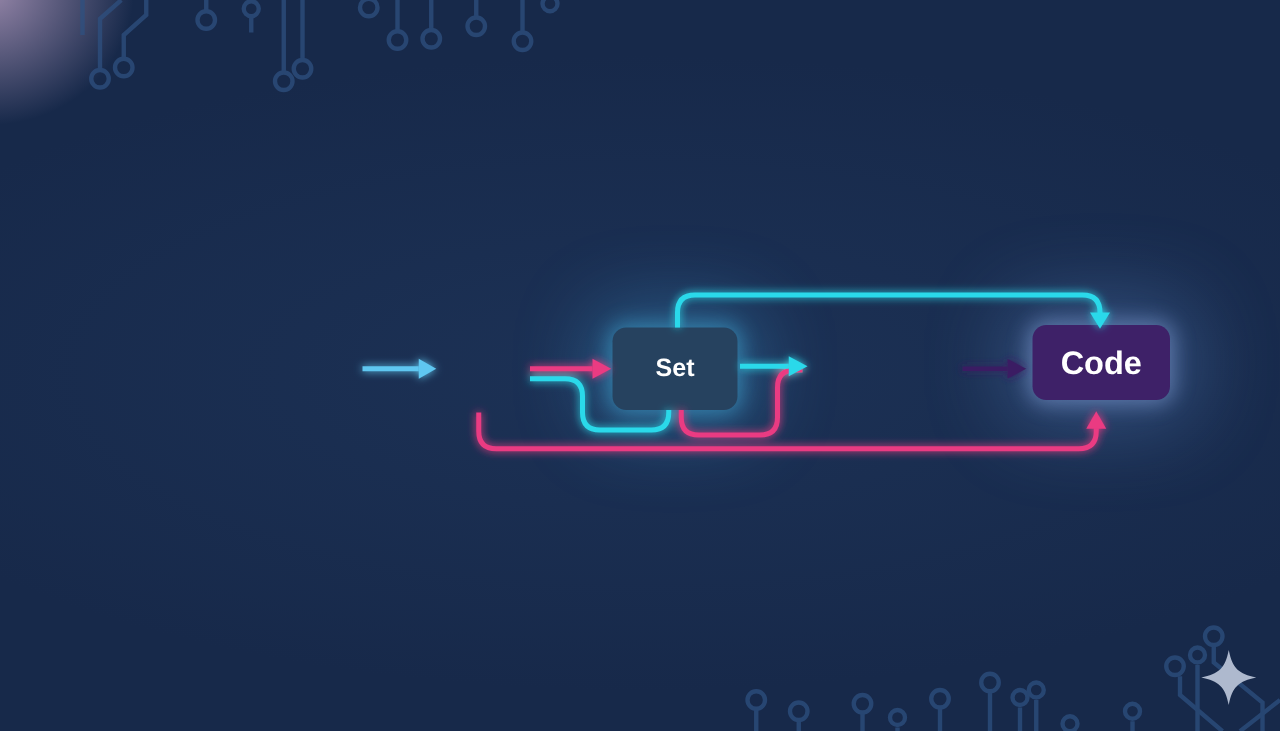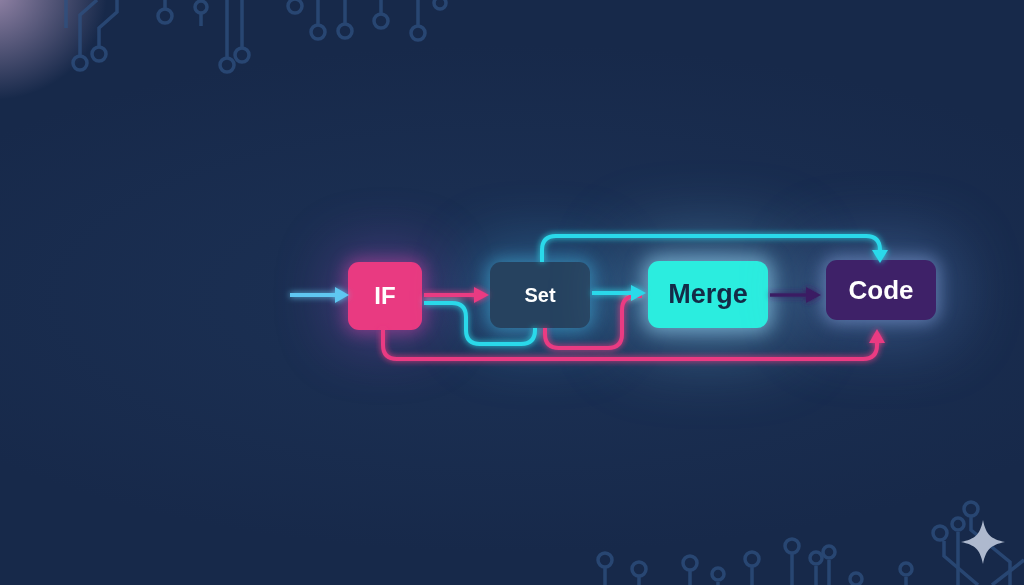--- a/index.html
+++ b/index.html
@@ -81,31 +81,25 @@
         <circle cx="958" cy="524" r="6"></circle>
       <path d="M1010 585 V562 L971 530 V517"></path>
         <circle cx="971" cy="509" r="7"></circle>
       <path d="M992 585 L1024 560"></path>
     </g>
 
     <path d="M983 520 C986 535, 991 539, 1005 542 C991 545, 986 549, 983 564 C980 549, 975 545, 961 542 C975 539, 980 535, 983 520 Z" fill="#AEB9CE"></path>
   </svg>
 
 
-  <div class="node node-if" style="left: 348px; top: 262px; width: 74px; height: 68px; background: rgb(233, 58, 129);">
-    <span style="color: rgb(255, 255, 255);">IF</span>
-  </div>
 
   <div class="node node-set" style="left: 490px; top: 262px; width: 100px; height: 66px; background: rgb(38, 66, 95);">
     <span style="color: rgb(255, 255, 255);">Set</span>
   </div>
 
-  <div class="node node-merge" style="left: 648px; top: 261px; width: 120px; height: 67px; background: rgb(43, 237, 223);">
-    <span style="color: rgb(20, 43, 71);">Merge</span>
-  </div>
 
   <div class="node node-code" style="left: 826px; top: 260px; width: 110px; height: 60px; background: rgb(62, 33, 104);">
     <span style="color: rgb(255, 255, 255);">Code</span>
   </div>
 
   <svg width="1024" height="585" viewBox="0 0 1024 585">
     <defs>
       <filter id="edge-glow" x="-30%" y="-30%" width="160%" height="160%">
         <feGaussianBlur stdDeviation="3.2" result="blur"></feGaussianBlur>
         <feMerge>

